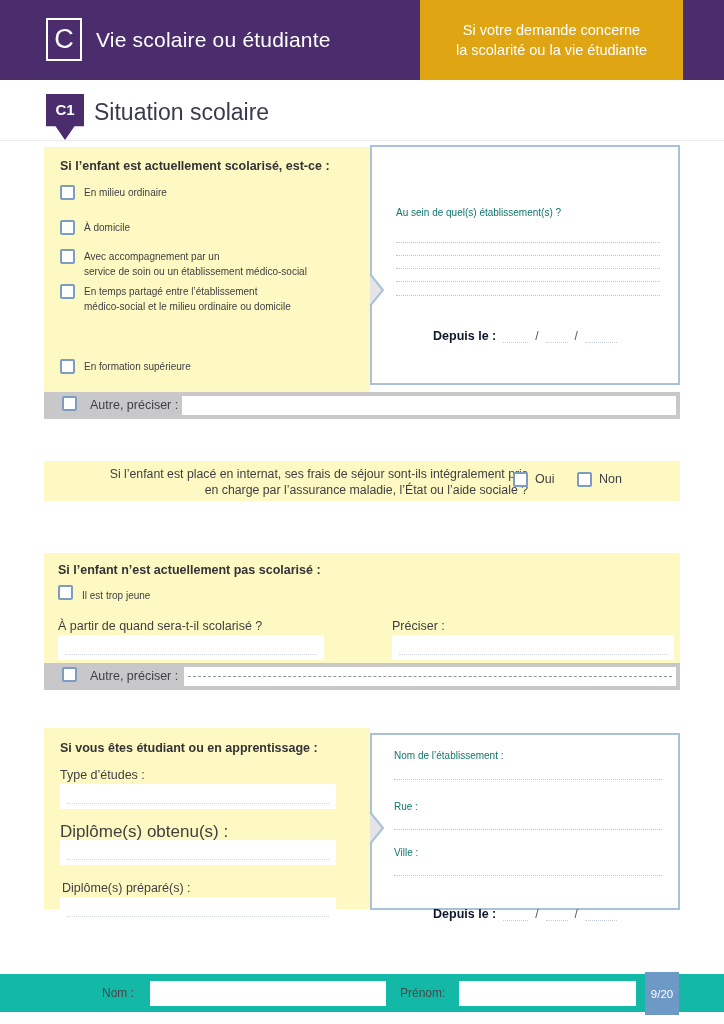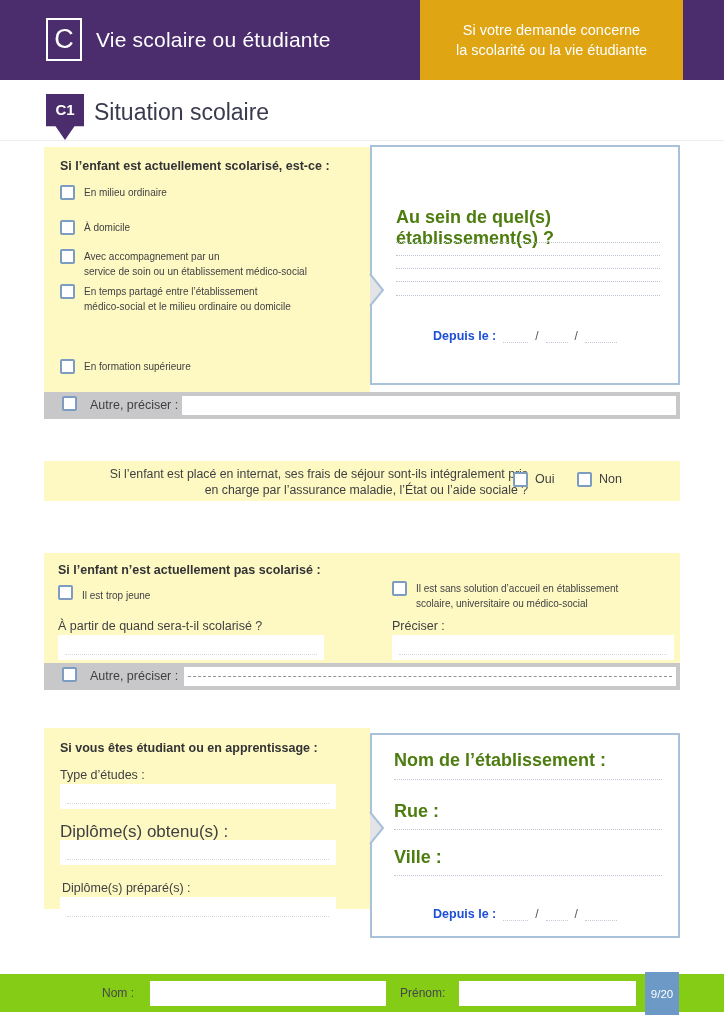--- a/index.html
+++ b/index.html
@@ -31,24 +31,24 @@
   .sec-title { position:absolute; font-size:12.5px; font-weight:bold; color:#333336; }
   .lbl { font-size:10px; color:#3f3f42; line-height:15px; }
 
   .opt-row { position:absolute; left:16px; display:flex; align-items:flex-start; }
   .cb { width:15px; height:15px; background:#fff; border:2px solid #7d9cc2; border-radius:2px; flex:0 0 auto; }
   .opt-row .cb { margin-right:9px; margin-top:0; }
   .cb-abs { position:absolute; width:15px; height:15px; background:#fff; border:2px solid #7d9cc2; border-radius:2px; }
 
   .dotline { position:absolute; border-bottom:1px dotted #bcc6d2; height:1px; }
 
-  .q-bold { position:absolute; font-size:18px; font-weight:bold; color:#4d7c0f; }
+  .q-bold { position:absolute; font-size:10px; font-weight:normal; color:#0f766e; }
 
   .depuis-row { position:absolute; left:0; right:0; display:flex; justify-content:center; align-items:flex-end; gap:7px; }
-  .depuis-label { font-size:12.5px; font-weight:bold; color:#1d4ed8; }
+  .depuis-label { font-size:12.5px; font-weight:bold; color:#0f172a; }
   .date-seg { display:inline-block; border-bottom:1px dotted #c3ccd7; height:12px; }
   .seg-d { width:25px; } .seg-m { width:22px; } .seg-y { width:32px; }
   .slash { font-size:12px; color:#55555a; }
 
   .field { position:absolute; background:#fff; }
   .field input { width:100%; height:100%; border:none; background:transparent; outline:none;
                  font-family:"Liberation Sans", sans-serif; font-size:12px; color:#3c3c3e; padding:0 6px; }
   .field.f-dot::after { content:""; position:absolute; left:7px; right:7px; bottom:5px;
                         border-bottom:1px dotted #d5dae1; pointer-events:none; }
   .field.f-dash::after { content:""; position:absolute; left:4px; right:4px; top:9px;
@@ -56,21 +56,21 @@
 
   .arrow { position:absolute; }
 
   .internat-text { position:absolute; left:12px; top:5px; width:472px; text-align:right;
                    font-size:12.3px; line-height:16px; color:#3f3f42; }
   .yn-group { position:absolute; display:flex; align-items:center; }
   .yn-group .cb { margin-right:7px; }
   .yn-group .lbl { font-size:12.5px; }
 
   
-  .footer { position:absolute; left:0; top:974px; width:724px; height:38px; background:#84cc16; }
+  .footer { position:absolute; left:0; top:974px; width:724px; height:38px; background:#14b8a6; }
   .footer .lbl { position:absolute; font-size:12px; color:#47474a; }
   .page-badge { position:absolute; left:645px; top:-2px; width:34px; height:43px; background:#6d99c7;
                 color:#fff; font-size:11.5px; display:flex; align-items:center; justify-content:center; }
 </style>
 </head>
 <body>
 
 <div class="page">
 
   <div class="header">
@@ -163,27 +163,20 @@
   </div>
 
   <div class="gpanel" style="left:44px; top:553px; width:636px; height:110px;">
     <div class="sec-title" style="left:14px; top:10px;">Si l’enfant n’est actuellement pas scolarisé :</div>
 
     <div class="opt-row" style="left:14px; top:32px;">
       <span class="cb"></span>
       <span class="lbl" style="margin-top:3px;">Il est trop jeune</span>
     </div>
 
-    <div class="opt-row" style="left:348px; top:28px;">
-      <span class="cb"></span>
-      <span class="lbl">
-        <span>Il est sans solution d’accueil en établissement</span><br>
-        <span>scolaire, universitaire ou médico-social</span>
-      </span>
-    </div>
 
     <div class="lbl" style="position:absolute; left:14px; top:66px; font-size:12.5px;">À partir de quand sera-t-il scolarisé ?</div>
     <div class="lbl" style="position:absolute; left:348px; top:66px; font-size:12.5px;">Préciser :</div>
 
     <div class="field f-dot" style="left:14px; top:82px; width:266px; height:25px;">
       <input type="text" style="">
     </div>
     <div class="field f-dot" style="left:348px; top:82px; width:282px; height:25px;">
       <input type="text" style="">
     </div>
@@ -209,21 +202,21 @@
     <div class="field f-dot" style="left:16px; top:112px; width:276px; height:25px;">
       <input type="text" style="">
     </div>
 
     <div class="lbl" style="position:absolute; left:18px; top:153px; font-size:12.5px;">Diplôme(s) préparé(s) :</div>
     <div class="field f-dot" style="left:16px; top:169px; width:276px; height:25px;">
       <input type="text" style="">
     </div>
   </div>
 
-  <div class="wbox" style="left:370px; top:733px; width:310px; height:205px;">
+  <div class="wbox" style="left:370px; top:733px; width:310px; height:177px;">
     <svg class="arrow" style="left:-3px; top:76px;" width="17" height="34">
       <path d="M1,1 L14,17 L1,33" fill="#e4e4e6" stroke="#a9c1d9" stroke-width="2"></path>
     </svg>
     <div class="q-bold" style="left:22px; top:15px;">Nom de l’établissement :</div>
     <div class="dotline" style="left:22px; right:16px; top:44px;"></div>
 
     <div class="q-bold" style="left:22px; top:66px;">Rue :</div>
     <div class="dotline" style="left:22px; right:16px; top:94px;"></div>
 
     <div class="q-bold" style="left:22px; top:112px;">Ville :</div>

